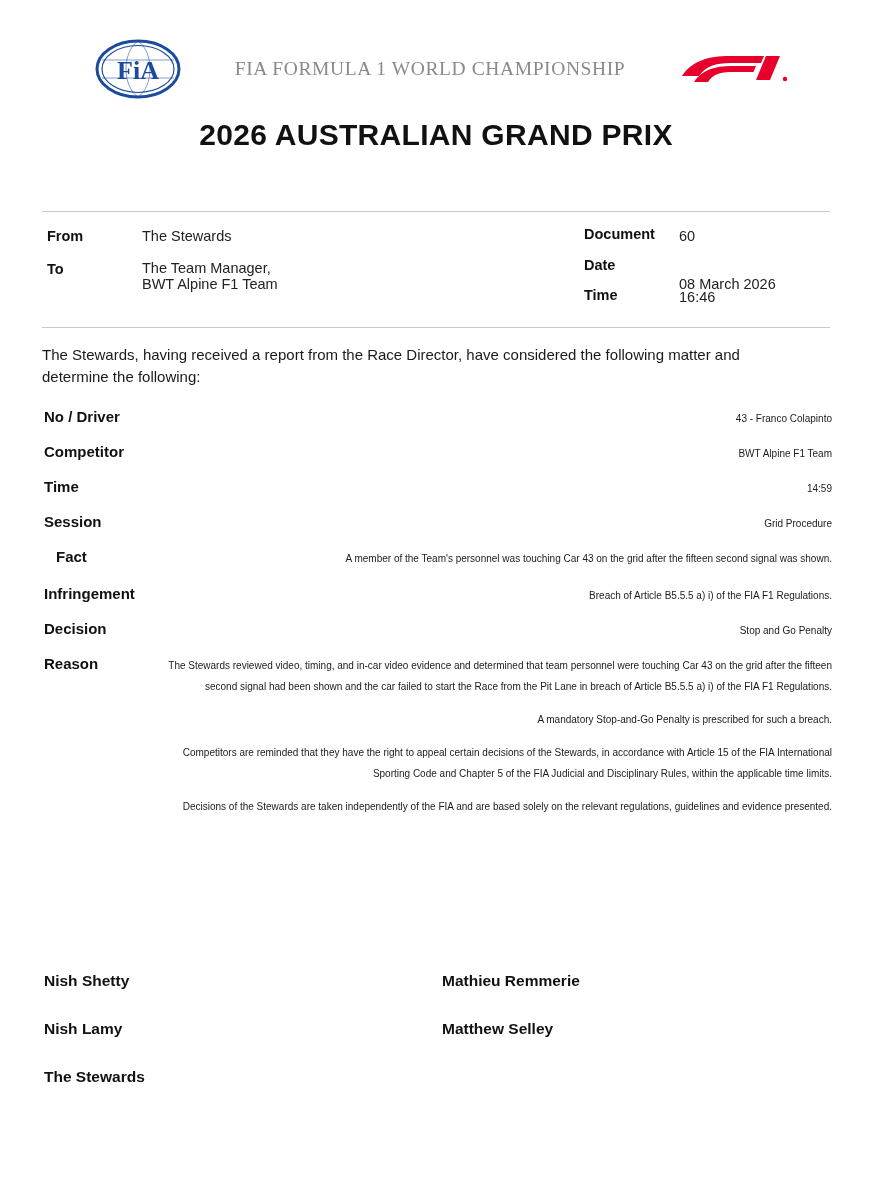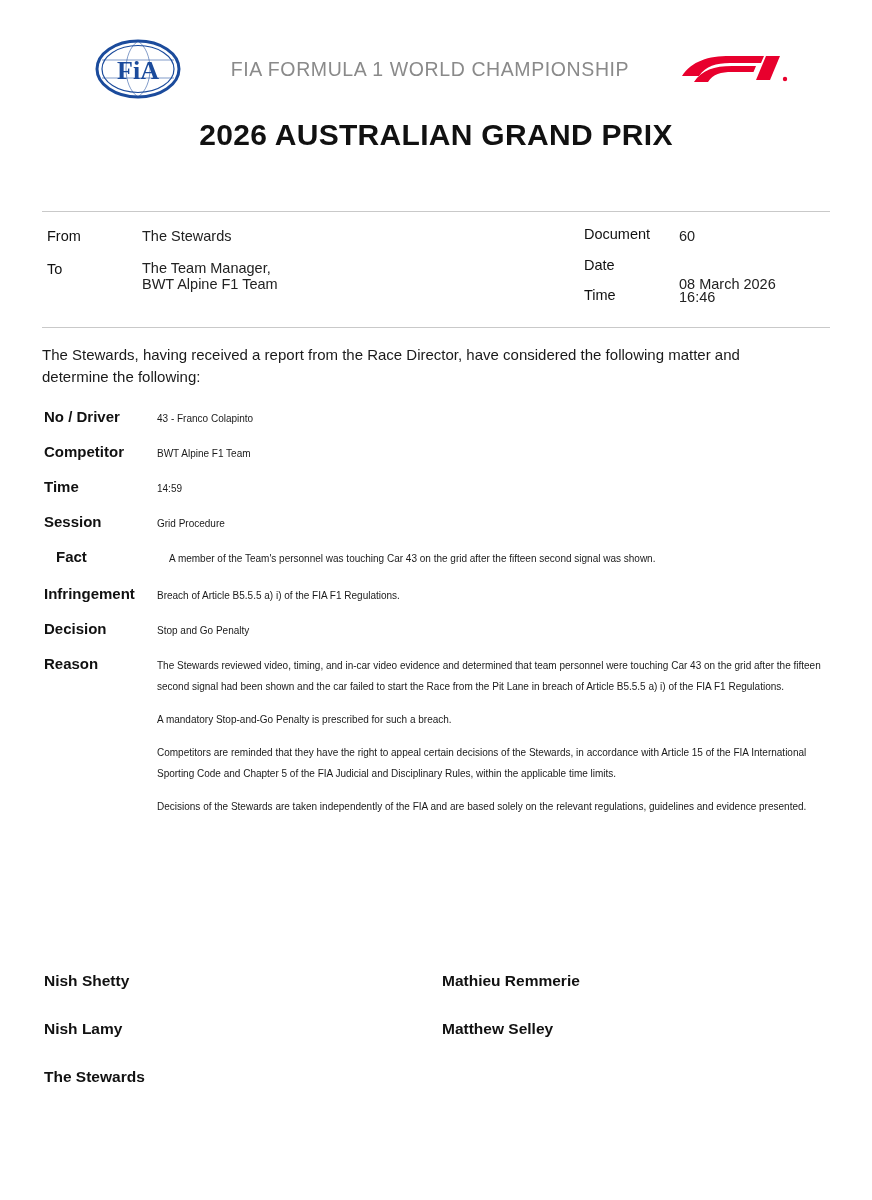--- a/index.html
+++ b/index.html
@@ -43,21 +43,21 @@
   }
   .champ-title {
     position: absolute;
     left: 188px;
     top: 20px;
     width: 400px;
     text-align: center;
     font-size: 19.5px;
     letter-spacing: 0.6px;
     color: #8a8a8a;
-    font-family: Liberation Sans, sans-serif;
+    font-family: Liberation Serif, serif;
     white-space: nowrap;
   }
   .f1-logo {
     position: absolute;
     left: 636px;
     top: 12px;
     width: 112px;
     height: 40px;
   }
 
@@ -99,21 +99,21 @@
   .meta {
     position: absolute;
     left: 42px;
     top: 224px;
     width: 788px;
     height: 92px;
     font-size: 14.5px;
   }
   .meta-label {
     position: absolute;
-    font-weight: normal;
+    font-weight: bold;
     color: #111;
   }
   .meta-value {
     position: absolute;
     color: #222;
   }
   .m-from-l { left: 5px; top: 4px; }
   .m-from-v { left: 100px; top: 4px; }
   .m-to-l   { left: 5px; top: 37px; }
   .m-to-v   { left: 100px; top: 36px; line-height: 16px; }
@@ -135,20 +135,21 @@
     color: #1a1a1a;
   }
 
   
   .rows {
     position: absolute;
     left: 42px;
     top: 408px;
     width: 790px;
     font-size: 15px;
+    text-align: right;
   }
   .row {
     position: relative;
     display: block;
     margin-bottom: 14px;
   }
   .row-label {
     position: absolute;
     left: 2px;
     top: 0;

